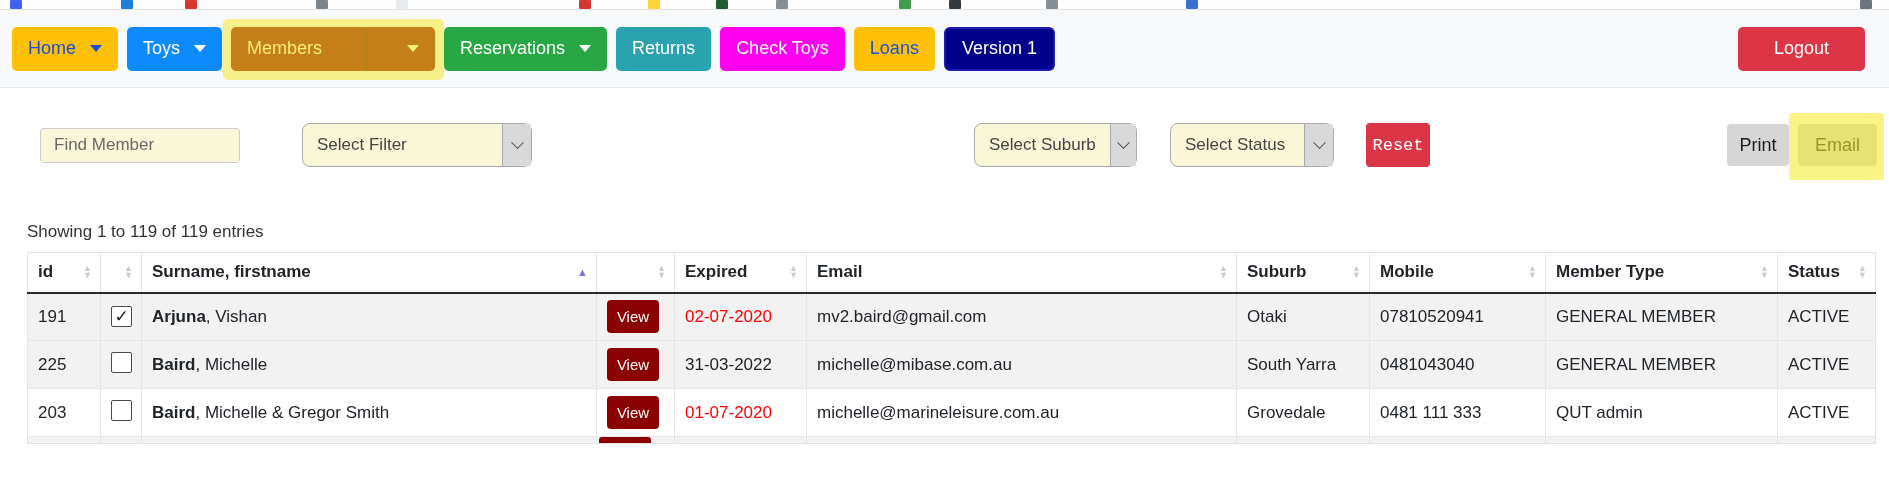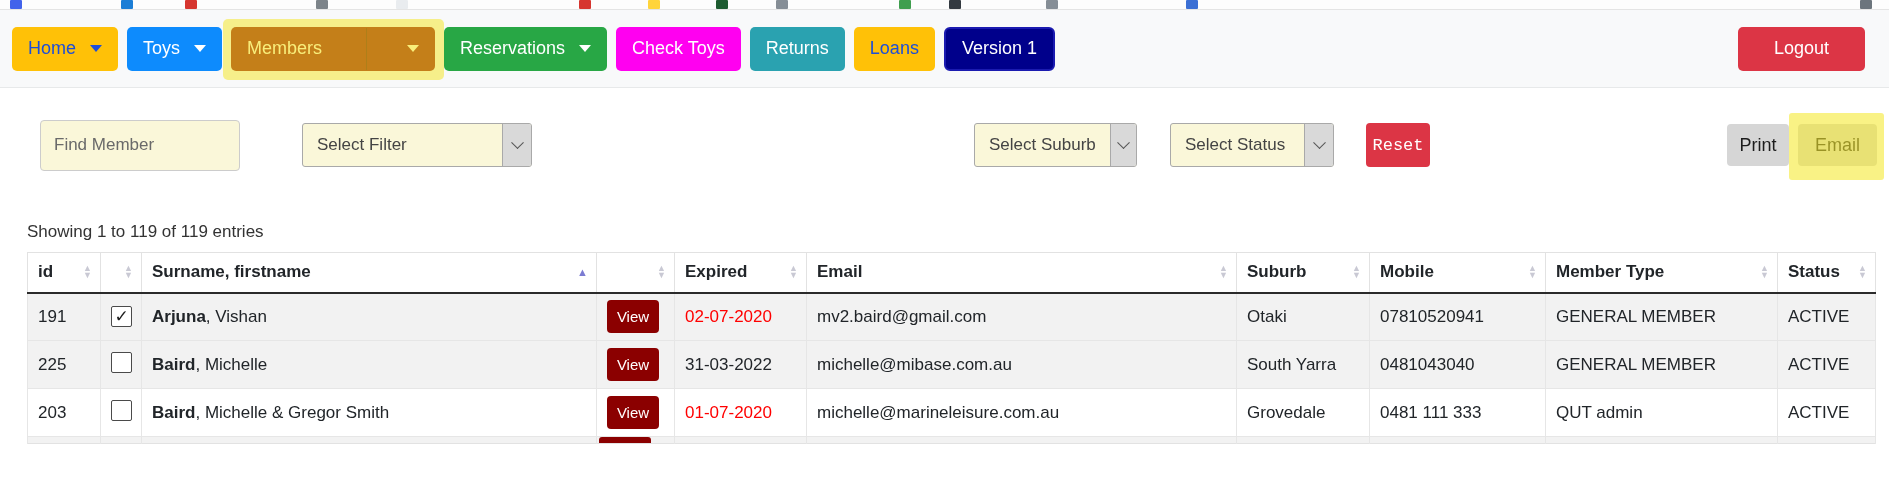--- a/index.html
+++ b/index.html
@@ -33,24 +33,24 @@
   .btn-returns { background:#2aa2b0; color:#fff; }
   .btn-version { background:#00008b; color:#fff; border:2px solid #1b1bb0; border-radius:6px; }
   .btn-logout { background:#dc3545; color:#fff; margin:4px; margin-left:auto; padding:0 36px; }
   .hl-wrap { position:relative; display:inline-flex; margin-right:9px; }
   .hl-wrap .nav-btn { margin-right:0; }
   .hl-overlay { position:absolute; left:-8px; right:-9px; top:-8px; bottom:-9px;
     background:rgba(244,232,45,0.55); border-radius:5px; pointer-events:none; z-index:2; }
 
   
   .filters { display:flex; align-items:center; margin-top:35px; padding-left:40px; height:44px; }
-  .find-input { width:200px; height:51px; background:#faf7d9; border:1px solid #ccc; border-radius:4px;
+  .find-input { width:200px; height:35px; background:#faf7d9; border:1px solid #ccc; border-radius:4px;
     padding:0 13px; font-size:17px; color:#555; font-family:inherit; }
   .find-input::placeholder { color:#6a6a6a; opacity:1; }
-  .sel { height:44px; background:#faf7d9; border:1px solid #a9a9a9; border-radius:3px;
+  .sel { height:44px; background:#faf7d9; border:1px solid #a9a9a9; border-radius:8px;
     display:inline-flex; align-items:center; cursor:pointer; }
   .sel-label { font-size:17px; color:#444; padding:0 14px; flex:1; white-space:nowrap; }
   .sel-box { width:29px; align-self:stretch; background:#d9d9d9; border-left:1px solid #a9a9a9;
     display:flex; align-items:center; justify-content:center; border-radius:0 2px 2px 0; }
   .chev { width:9px; height:9px; border-right:1.7px solid #555; border-bottom:1.7px solid #555;
     transform:rotate(45deg) translate(-2px,-2px); }
   .sel-filter { width:230px; margin-left:62px; }
   .sel-suburb { width:163px; margin-left:442px; }
   .sel-status { width:164px; margin-left:33px; }
   .btn-reset { width:64px; height:44px; background:#dc3545; color:#fff; border:none; border-radius:4px;
@@ -122,22 +122,22 @@
       <span>Members</span>
       <span class="split"></span>
       <span class="caret"></span>
     </button>
     <span class="hl-overlay"></span>
   </span>
   <button class="nav-btn btn-reservations">
     <span>Reservations</span>
     <span class="caret"></span>
   </button>
+  <button class="nav-btn btn-returns">Returns</button>
   <button class="nav-btn btn-checktoys">Check Toys</button>
-  <button class="nav-btn btn-returns">Returns</button>
   <button class="nav-btn btn-loans">Loans</button>
   <button class="nav-btn btn-version">Version 1</button>
   <button class="nav-btn btn-logout">Logout</button>
 </div>
 
 <div class="filters">
   <input class="find-input" type="text" placeholder="Find Member" style="">
   <div class="sel sel-filter">
     <span class="sel-label">Select Filter</span>
     <span class="sel-box">

